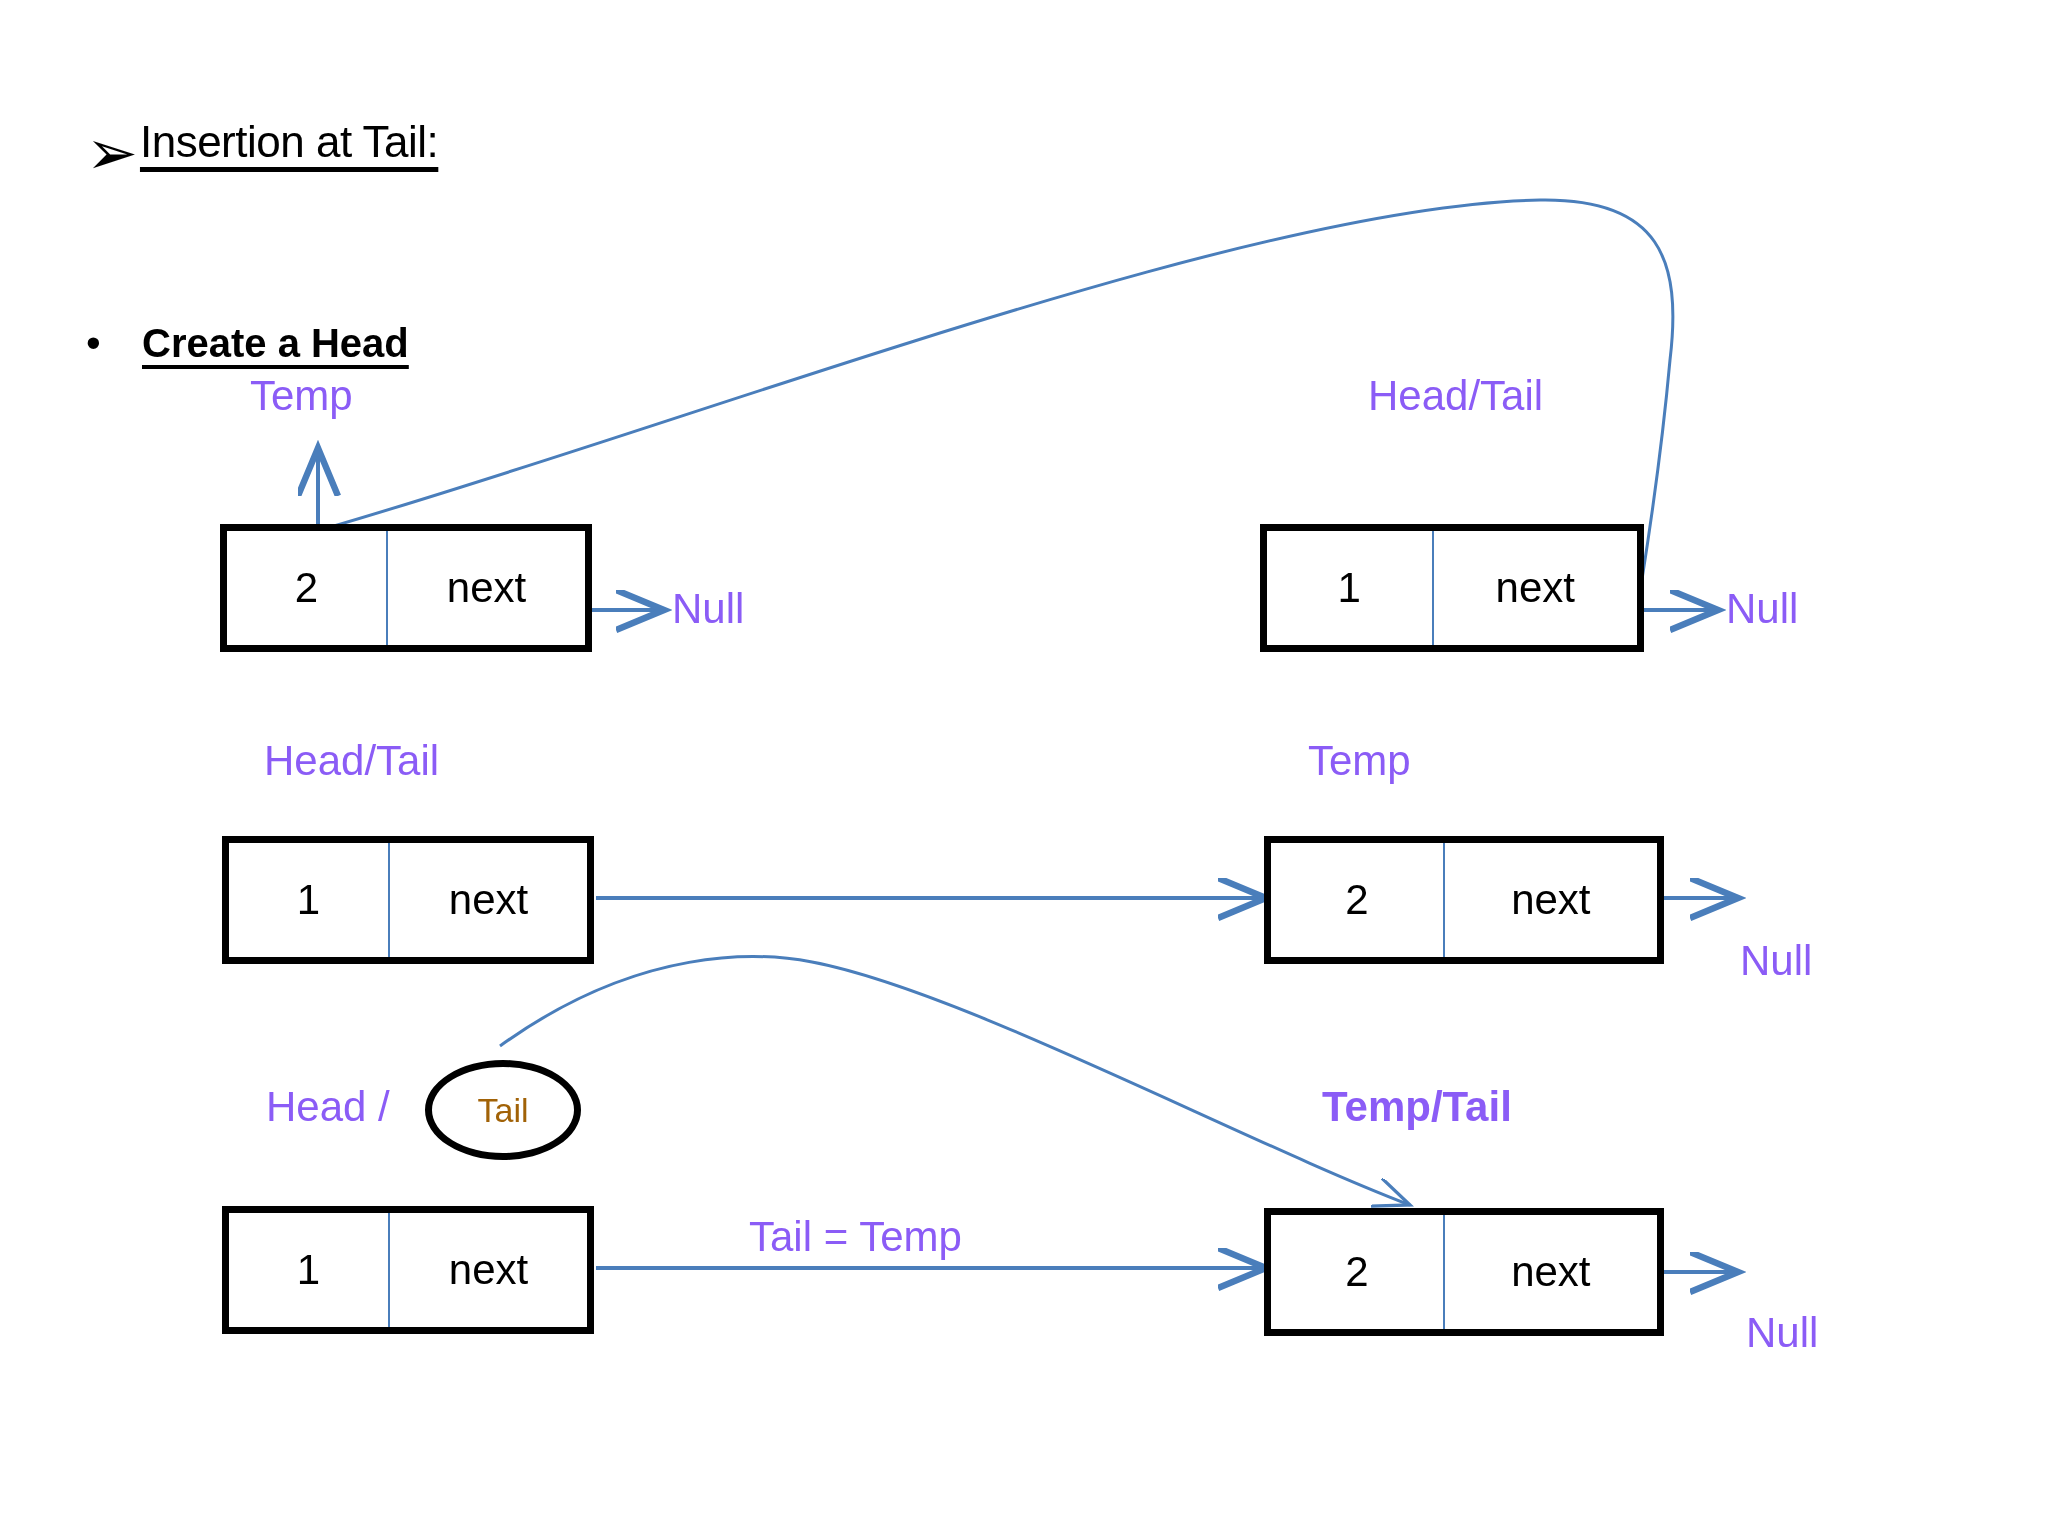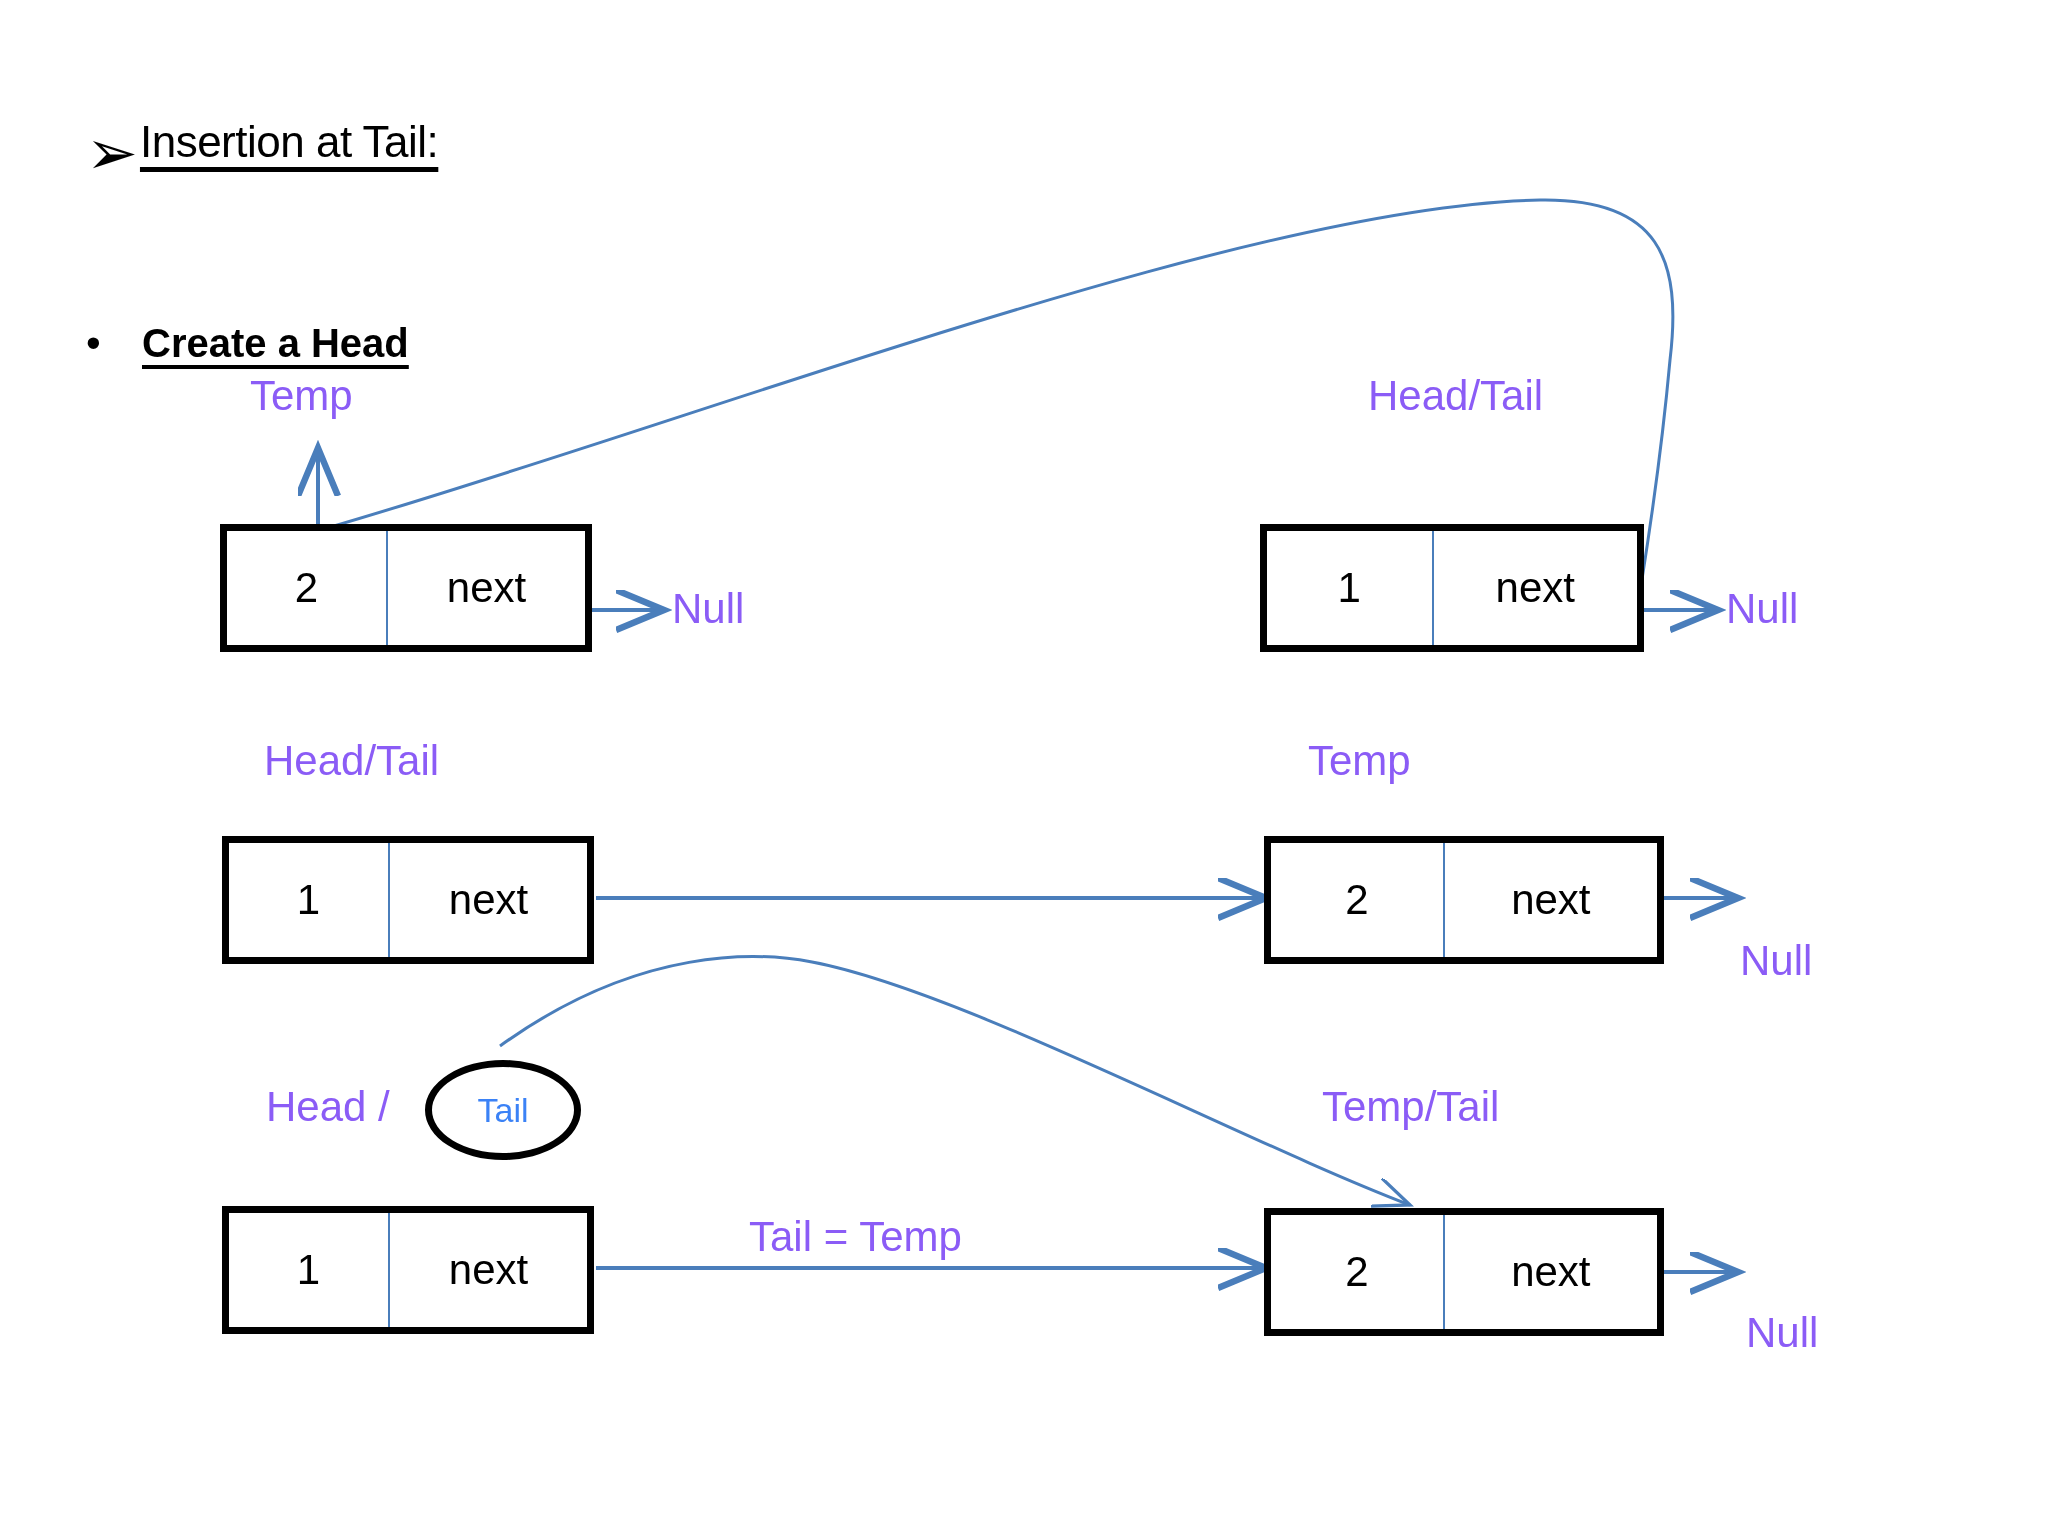--- a/index.html
+++ b/index.html
@@ -116,21 +116,21 @@
     position: absolute;
     box-sizing: border-box;
     border: 7px solid #000000;
     border-radius: 50%;
     background: transparent;
     display: flex;
     align-items: center;
     justify-content: center;
     font-size: 34px;
     line-height: 1;
-    color: #3b82f6;
+    color: #a16207;
   }
 
   
   #connectors {
     position: absolute;
     left: 0; top: 0;
     width: 2048px;
     height: 1536px;
     pointer-events: none;
   }
@@ -223,21 +223,21 @@
     <span>Tail</span>
   </div>
 
   <div class="node" style="left:222px; top:1206px; width:372px; height:128px;">
     <div class="node-data">1</div>
     <div class="node-next">next</div>
   </div>
 
   <div class="label" style="left:749px; top:1216px;">Tail = Temp</div>
 
-  <div class="label" style="left:1322px; top:1086px;">Temp/Tail</div>
+  <div class="label" style="left:1322px; top:1086px;font-weight:bold;">Temp/Tail</div>
 
   <div class="node" style="left:1264px; top:1208px; width:400px; height:128px;">
     <div class="node-data">2</div>
     <div class="node-next">next</div>
   </div>
 
   <div class="label" style="left:1746px; top:1312px;">Null</div>
 
 </div>
 

